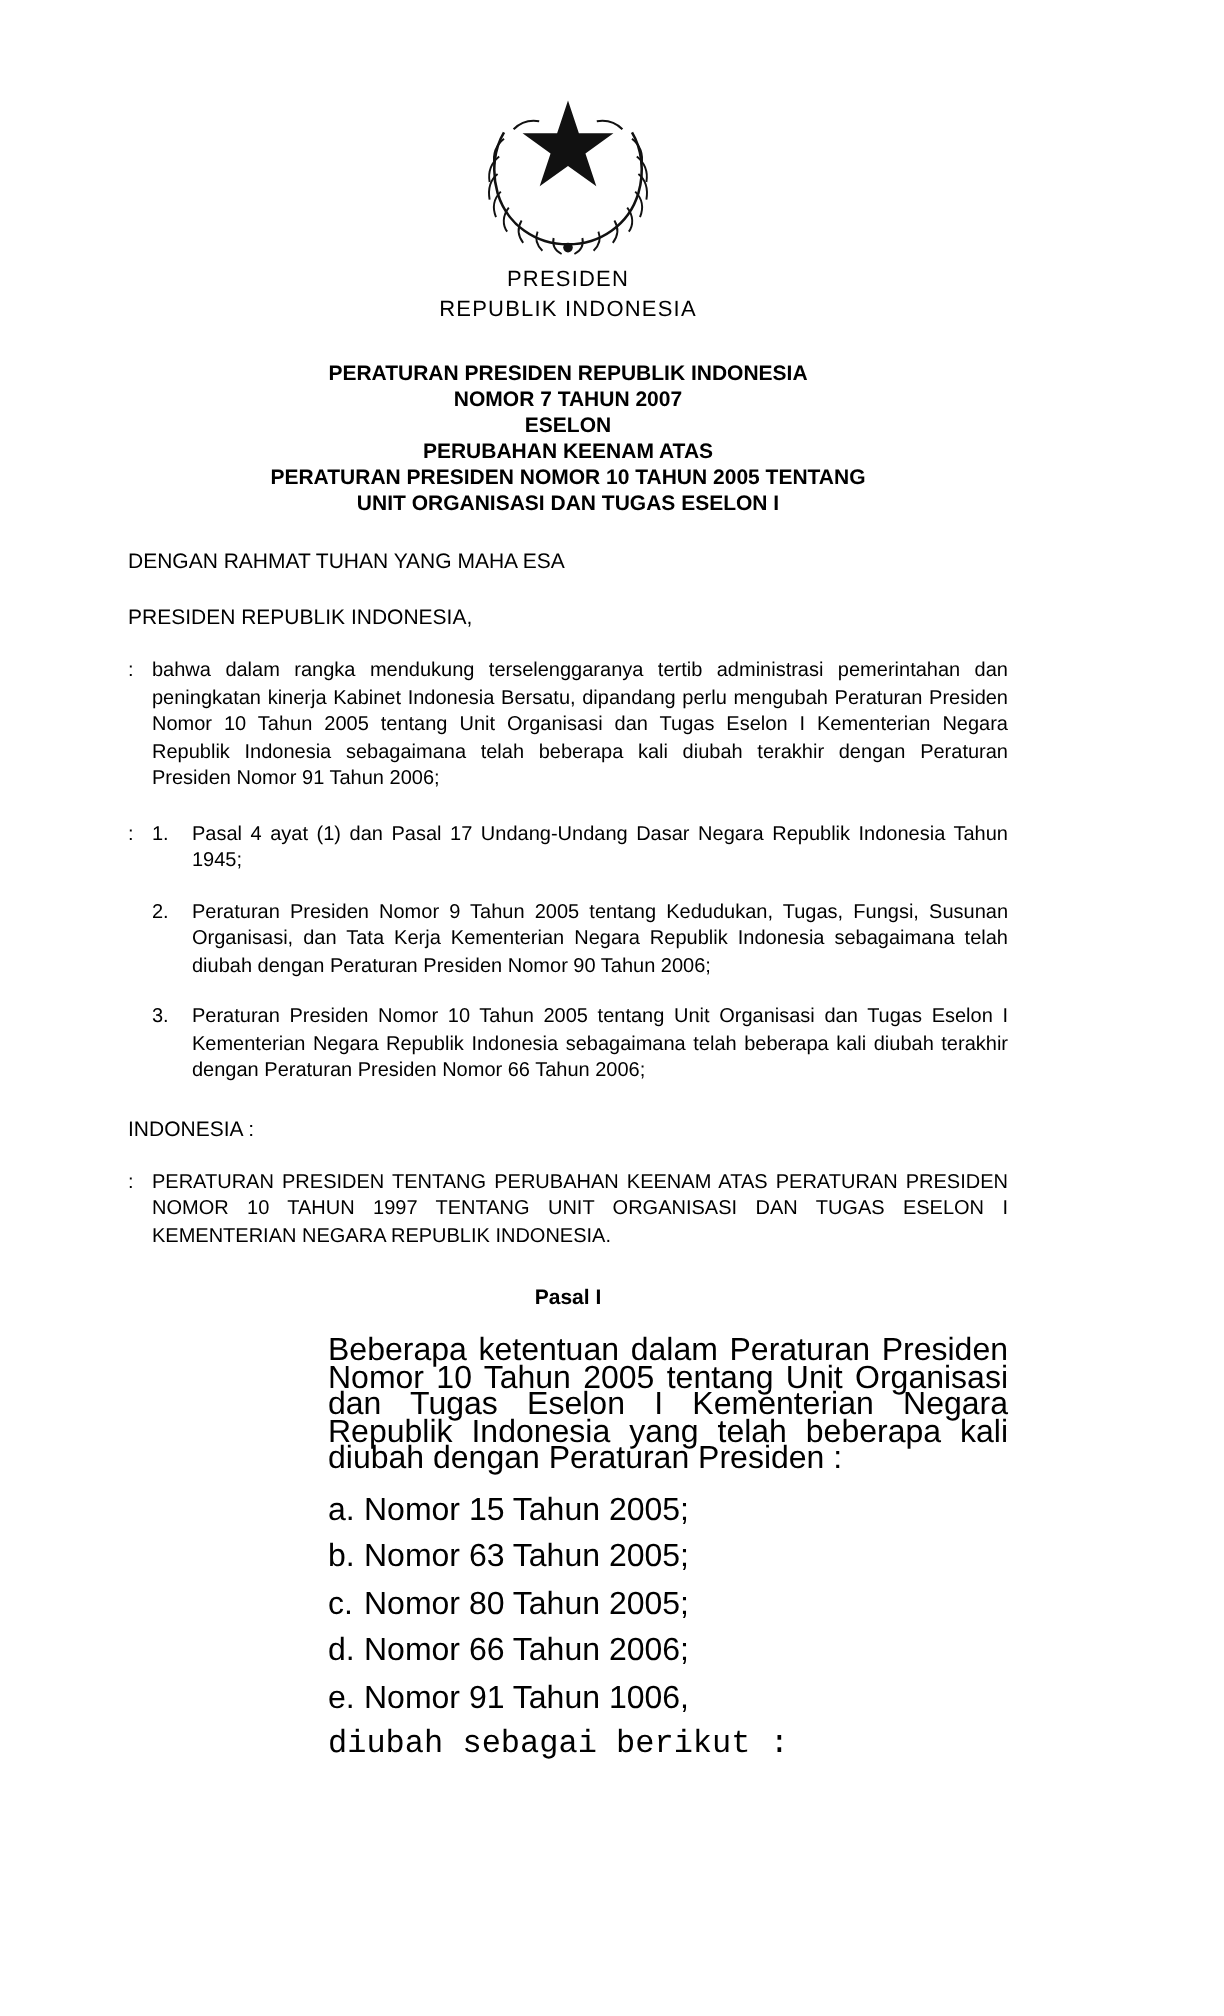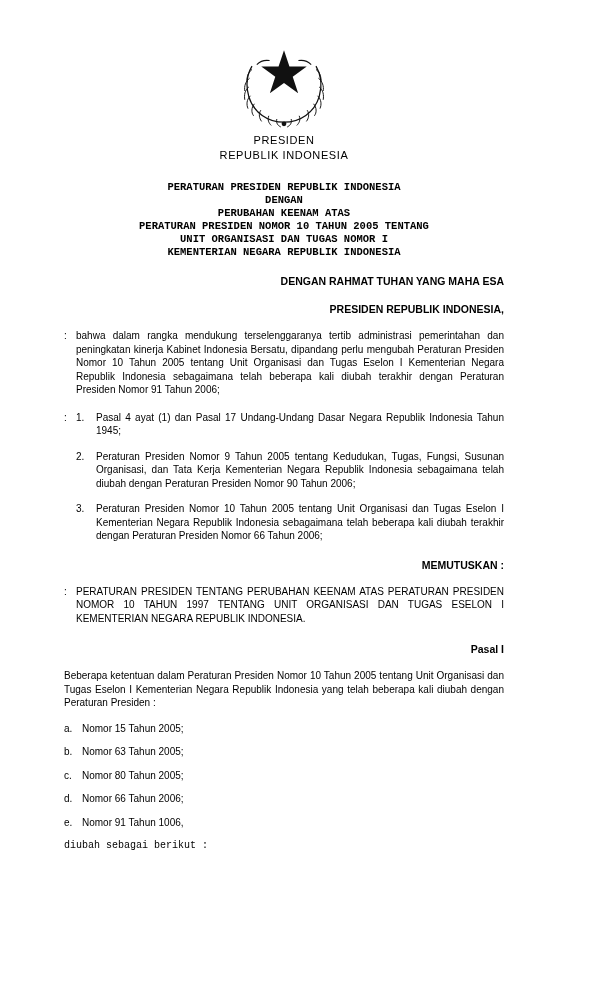--- a/index.html
+++ b/index.html
@@ -40,25 +40,24 @@
   }
   .title-block {
     text-align: center;
     font-weight: bold;
     font-size: 10.5px;
     line-height: 13px;
     margin-top: 18px;
   }
   .title-block div {
     margin: 0;
-    font-family: Liberation Mono, monospace;
   }
   .center-bold {
-    text-align: right;
-    font-weight: bold;
+    text-align: left;
+    font-weight: normal;
     font-size: 10.5px;
     margin-top: 16px;
   }
   .row {
     display: flex;
     margin-top: 14px;
     font-size: 10px;
     line-height: 13.5px;
   }
   .row .label {
@@ -87,40 +86,41 @@
   }
   .numitem .num {
     width: 20px;
     flex: 0 0 20px;
   }
   .numitem .txt {
     flex: 1;
     text-align: justify;
   }
   .indent-block {
-    font-size: 10px;
+    margin-left: 100px;
+    font-size: 16px;
     line-height: 13.5px;
     text-align: justify;
   }
   .indent-block p {
     margin: 0;
   }
   .letterlist {
     margin-top: 12px;
   }
   .letteritem {
     display: flex;
     margin-bottom: 10px;
   }
   .letteritem .ltr {
     width: 18px;
     flex: 0 0 18px;
   }
   .pasal-head {
-    text-align: right;
+    text-align: center;
     font-weight: bold;
     font-size: 10.5px;
     margin-top: 18px;
     margin-bottom: 14px;
   }
   .diubah { margin-top: 4px; font-family: Liberation Mono, monospace; }
 </style>
 </head>
 <body>
 
@@ -160,25 +160,25 @@
       </g>
       <circle cx="60" cy="98" r="3" fill="#111"></circle>
     </svg>
   </div>
 
   <div class="header-line">PRESIDEN</div>
   <div class="header-line">REPUBLIK INDONESIA</div>
 
   <div class="title-block">
     <div>PERATURAN PRESIDEN REPUBLIK INDONESIA</div>
-    <div>DENGAN</div>
+    <div>NOMOR  7  TAHUN  2007</div>
+    <div>ESELON</div>
     <div>PERUBAHAN KEENAM ATAS</div>
     <div>PERATURAN PRESIDEN NOMOR 10 TAHUN 2005 TENTANG</div>
-    <div>UNIT ORGANISASI DAN TUGAS NOMOR I</div>
-    <div>KEMENTERIAN NEGARA REPUBLIK INDONESIA</div>
+    <div>UNIT ORGANISASI DAN TUGAS ESELON I</div>
   </div>
 
   <div class="center-bold">DENGAN RAHMAT TUHAN YANG MAHA ESA</div>
   <div class="center-bold">PRESIDEN REPUBLIK INDONESIA,</div>
 
   <div class="row">
     <div class="colon">:</div>
     <div class="body">bahwa dalam rangka mendukung terselenggaranya tertib administrasi pemerintahan dan peningkatan kinerja Kabinet Indonesia Bersatu, dipandang perlu mengubah Peraturan Presiden Nomor 10 Tahun 2005 tentang Unit Organisasi dan Tugas Eselon I Kementerian Negara Republik Indonesia sebagaimana telah beberapa kali diubah terakhir dengan Peraturan Presiden Nomor 91 Tahun 2006;</div>
   </div>
 
@@ -195,21 +195,21 @@
           <div class="txt">Peraturan Presiden Nomor 9 Tahun 2005 tentang Kedudukan, Tugas, Fungsi, Susunan Organisasi, dan Tata Kerja Kementerian Negara Republik Indonesia sebagaimana telah diubah dengan Peraturan Presiden Nomor 90 Tahun 2006;</div>
         </div>
         <div class="numitem">
           <div class="num">3.</div>
           <div class="txt">Peraturan Presiden Nomor 10 Tahun 2005 tentang Unit Organisasi dan Tugas Eselon I Kementerian Negara Republik Indonesia sebagaimana telah beberapa kali diubah terakhir dengan Peraturan Presiden Nomor 66 Tahun 2006;</div>
         </div>
       </div>
     </div>
   </div>
 
-  <div class="center-bold">MEMUTUSKAN :</div>
+  <div class="center-bold">INDONESIA :</div>
 
   <div class="row">
     <div class="colon">:</div>
     <div class="body">PERATURAN PRESIDEN TENTANG PERUBAHAN KEENAM ATAS PERATURAN PRESIDEN NOMOR 10 TAHUN 1997 TENTANG UNIT ORGANISASI DAN TUGAS ESELON I KEMENTERIAN NEGARA REPUBLIK INDONESIA.</div>
   </div>
 
   <div class="pasal-head">Pasal I</div>
 
   <div class="indent-block">
     <p>Beberapa ketentuan dalam Peraturan Presiden Nomor 10 Tahun 2005 tentang Unit Organisasi dan Tugas Eselon I Kementerian Negara Republik Indonesia yang telah beberapa kali diubah dengan Peraturan Presiden :</p>

